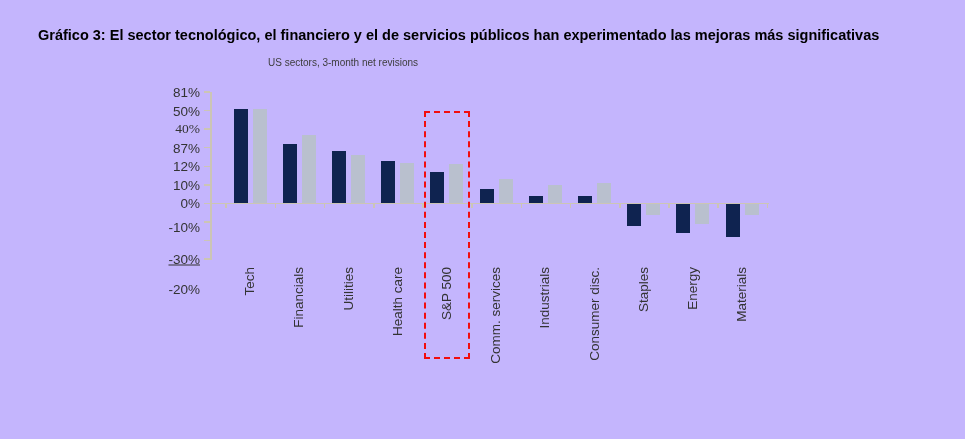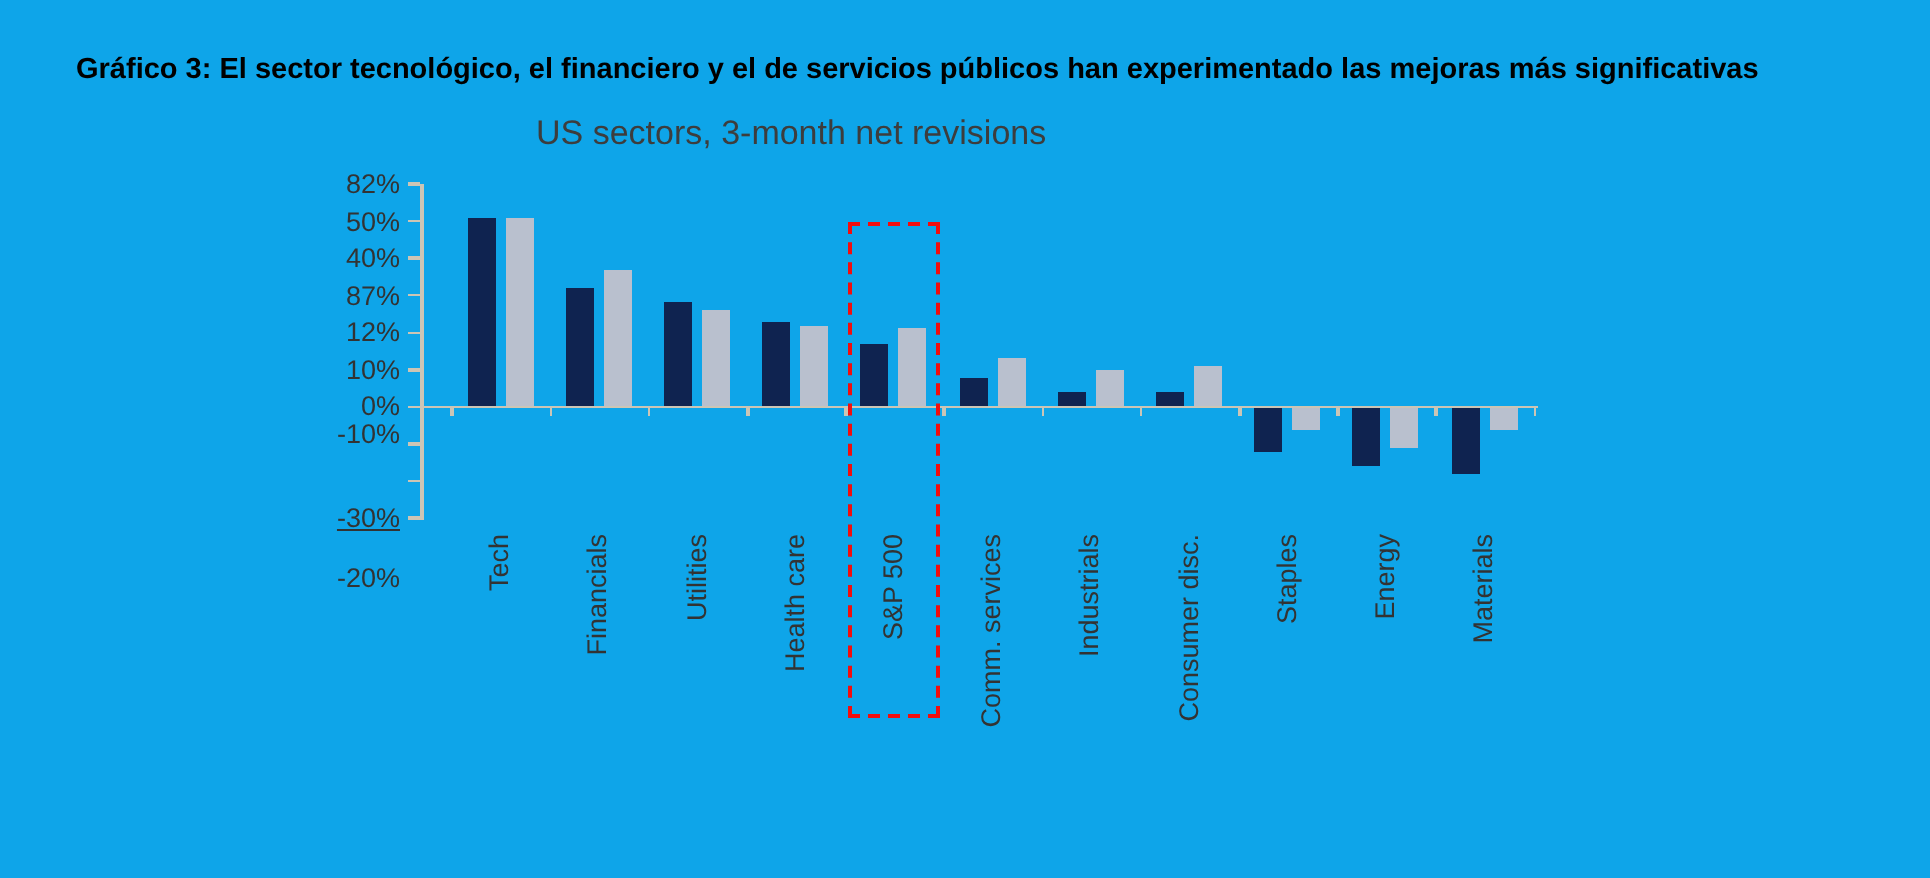--- a/index.html
+++ b/index.html
@@ -1,26 +1,26 @@
 <!DOCTYPE html>
 <html><head>
 <meta charset="utf-8">
 <style>
   html,body{margin:0;padding:0;background:#fff;}
   #page{
-    position:relative;width:965px;height:439px;background:#0ea5e9;overflow:hidden;
+    position:relative;width:965px;height:439px;background:#c4b5fd;overflow:hidden;
     font-family:"Liberation Sans","DejaVu Sans",sans-serif;
   }
   .title{
     position:absolute;left:38px;top:27px;width:900px;
     font-size:14.5px;font-weight:bold;color:#000000;letter-spacing:0px;
   }
   .subtitle{
     position:absolute;left:268px;top:57px;
-    font-size:17px;color:#3d3d3d;
+    font-size:10px;color:#3d3d3d;
   }
   .legend{
     position:absolute;left:558px;top:88px;display:flex;gap:30px;align-items:center;
   }
   .legend-item{display:flex;align-items:center;gap:5px;}
   .swatch{width:11px;height:11px;display:inline-block;}
   .legend-label{font-size:13.5px;color:#111;}
   .ylab{
     position:absolute;width:52px;text-align:right;transform:translateY(-50%);
     font-size:13.5px;color:#333;left:148px;
@@ -102,35 +102,35 @@
       <div class="bar" style="left: 695.3px; top: 203.4px; height: 20.416px; background: rgb(185, 192, 206);"></div>
       <div class="xlab-wrap" style="left: 681.8px; top: 267px;">
         <span class="xlab">Energy</span>
       </div>
       <div class="bar" style="left: 725.5px; top: 203.4px; height: 33.408px; background: rgb(15, 35, 80);"></div>
       <div class="bar" style="left: 744.5px; top: 203.4px; height: 11.136px; background: rgb(185, 192, 206);"></div>
       <div class="xlab-wrap" style="left: 731px; top: 267px;">
         <span class="xlab">Materials</span>
       </div>
       <div class="axis" style="left: 210px; top: 92px; width: 1.5px; height: 167.5px;"></div>
-      <div class="ylab" style="top: 92.04px;">82%</div>
+      <div class="ylab" style="top: 92.04px;">81%</div>
       <div class="axis" style="left: 204px; top: 91.29px; width: 6px; height: 1.5px;"></div>
       <div class="ylab" style="top: 110.6px;">50%</div>
       <div class="axis" style="left: 204px; top: 109.85px; width: 6px; height: 1.5px;"></div>
-      <div class="ylab" style="top: 129.16px;">40%</div>
+      <div class="ylab" style="top: 129.16px; font-family: Liberation Serif, serif;">40%</div>
       <div class="axis" style="left: 204px; top: 128.41px; width: 6px; height: 1.5px;"></div>
       <div class="ylab" style="top: 147.72px;">87%</div>
       <div class="axis" style="left: 204px; top: 146.97px; width: 6px; height: 1.5px;"></div>
       <div class="ylab" style="top: 166.28px;">12%</div>
       <div class="axis" style="left: 204px; top: 165.53px; width: 6px; height: 1.5px;"></div>
       <div class="ylab" style="top: 184.84px;">10%</div>
       <div class="axis" style="left: 204px; top: 184.09px; width: 6px; height: 1.5px;"></div>
       <div class="ylab" style="top: 203.4px;">0%</div>
       <div class="axis" style="left: 204px; top: 202.65px; width: 6px; height: 1.5px;"></div>
-      <div class="ylab" style="top: 217px; text-align: right;">-10%</div>
+      <div class="ylab" style="top: 227px; text-align: right;">-10%</div>
       <div class="axis" style="left: 204px; top: 221.21px; width: 6px; height: 1.5px;"></div>
       <div class="ylab" style="top: 240.52px; margin-top: 48px;">-20%</div>
       <div class="axis" style="left: 204px; top: 239.77px; width: 6px; height: 1.5px;"></div>
       <div class="ylab" style="top: 259.08px; text-decoration: underline;">-30%</div>
       <div class="axis" style="left: 204px; top: 258.33px; width: 6px; height: 1.5px;"></div>
       <div class="axis" style="left: 210px; top: 202.65px; width: 558.5px; height: 1.5px;"></div>
       <div class="axis" style="left: 225.4px; top: 203.4px; width: 1.5px; height: 5px;"></div>
       <div class="axis" style="left: 274.6px; top: 203.4px; width: 1.5px; height: 5px;"></div>
       <div class="axis" style="left: 323.8px; top: 203.4px; width: 1.5px; height: 5px;"></div>
       <div class="axis" style="left: 373px; top: 203.4px; width: 1.5px; height: 5px;"></div>

